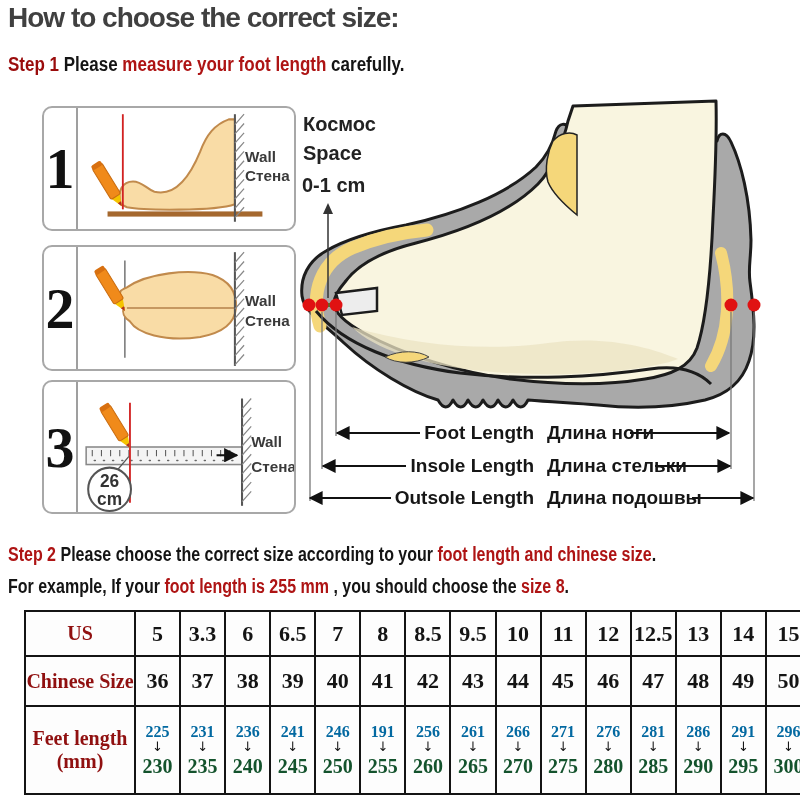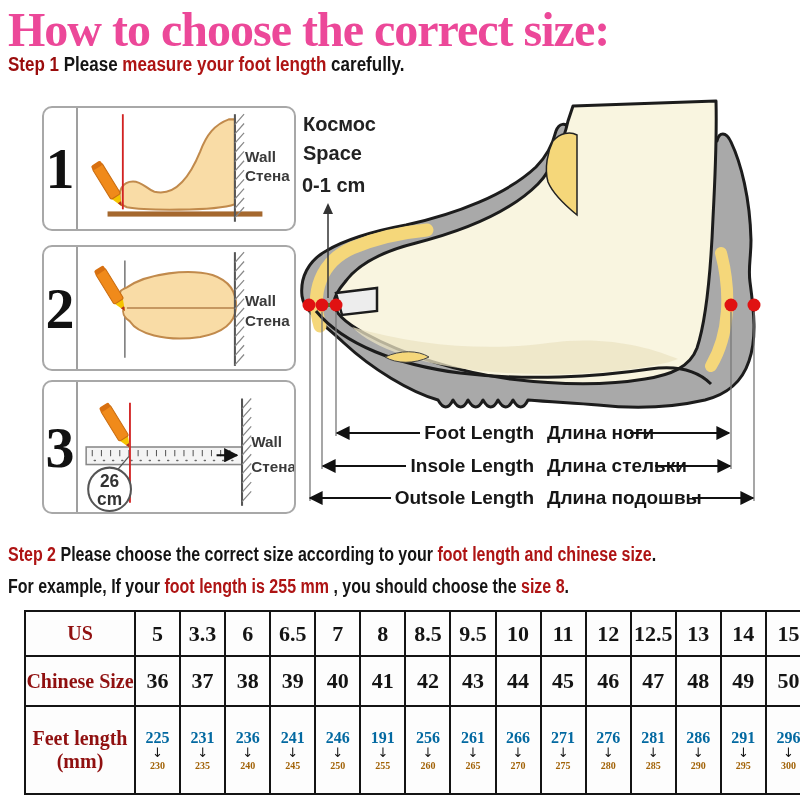--- a/index.html
+++ b/index.html
@@ -1,20 +1,20 @@
 <!DOCTYPE html>
 <html><head>
 <meta charset="utf-8">
 <style>
   html,body{margin:0;padding:0;background:#fff}
   #page{position:relative;width:800px;height:800px;background:#fff;overflow:hidden;
         font-family:"Liberation Sans",sans-serif}
   .abs{position:absolute}
-  #title{left:8px;top:2px;font-family:Liberation Serif, serif;font-weight:bold;
-         font-size:48px;color:#ec4899;letter-spacing:-1px;white-space:nowrap}
+  #title{left:8px;top:2px;font-family:Liberation Sans, sans-serif;font-weight:bold;
+         font-size:28px;color:#404040;letter-spacing:-1px;white-space:nowrap}
   .steptext{font-size:20px;font-weight:bold;color:#141414;white-space:nowrap;
             transform-origin:0 50%}
   #step1{left:8px;top:53px;transform:scaleX(.85)}
   #step2a{left:8px;top:543px;transform:scaleX(.80)}
   #step2b{left:8px;top:575px;transform:scaleX(.80)}
   .red{color:#ae1414}.dred{color:#9a0c0c}
 
   .step-box{position:absolute;left:42px;width:250px;background:#fff;
             border:2px solid #a8a8a8;border-radius:10px}
   #box1{top:106px;height:121px}
@@ -38,21 +38,21 @@
   #size-table td{border:2px solid #141414;text-align:center;vertical-align:middle;
                  background:#fdfdfd;padding:0;overflow:hidden}
   #size-table tr.r1{height:45px}
   #size-table tr.r2{height:50px}
   #size-table tr.r3{height:88px}
   td.lbl{background:#ffff00;color:#901010;font-weight:bold;font-size:20px;line-height:1.15}
   td.num{font-weight:bold;font-size:22px;color:#141414}
   .feet-from{display:block;font-weight:bold;font-size:16px;color:#0369a1;line-height:1.2}
   .feet-arrow{display:block;font-size:13px;line-height:.95;color:#141414;
               font-family:"DejaVu Sans",sans-serif}
-  .feet-to{display:block;font-weight:bold;font-size:10px;color:#a16207;line-height:1.2}
+  .feet-to{display:block;font-weight:bold;font-size:20px;color:#14532d;line-height:1.2}
 </style>
 </head>
 <body>
 
 <div id="page">
 
   <div class="abs" id="title">How to choose the correct size:</div>
 
   <div class="abs steptext" id="step1">
     <span class="dred">Step 1</span><span> Please </span><span class="red">measure your foot length</span><span> carefully.</span>

